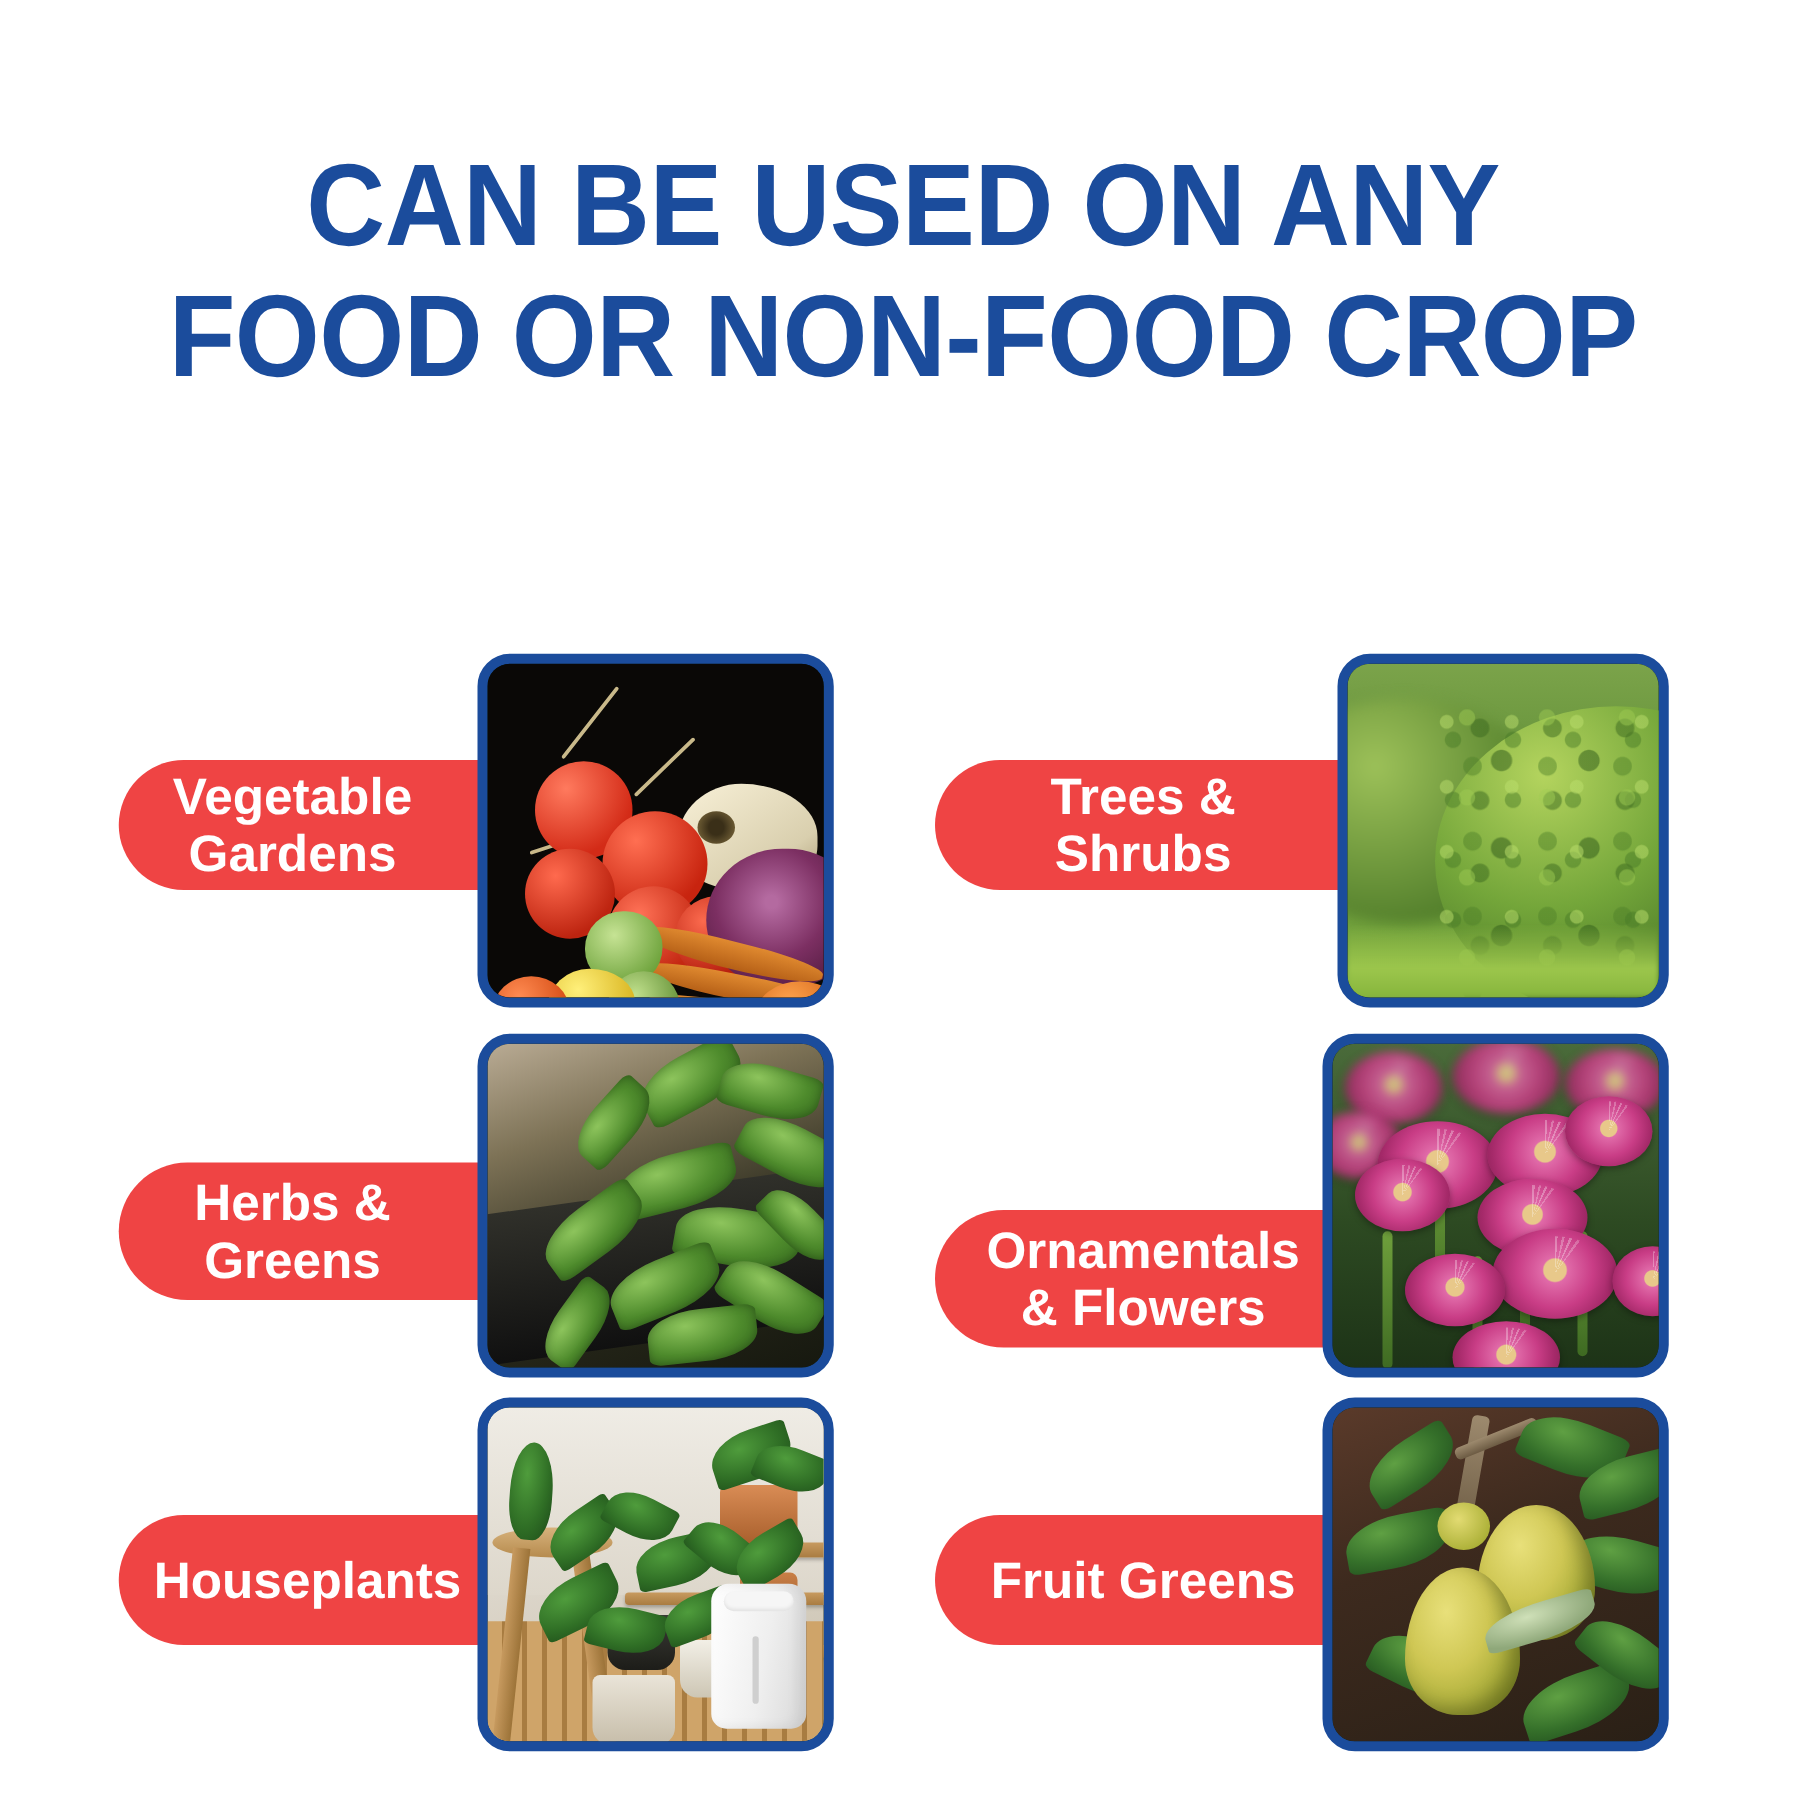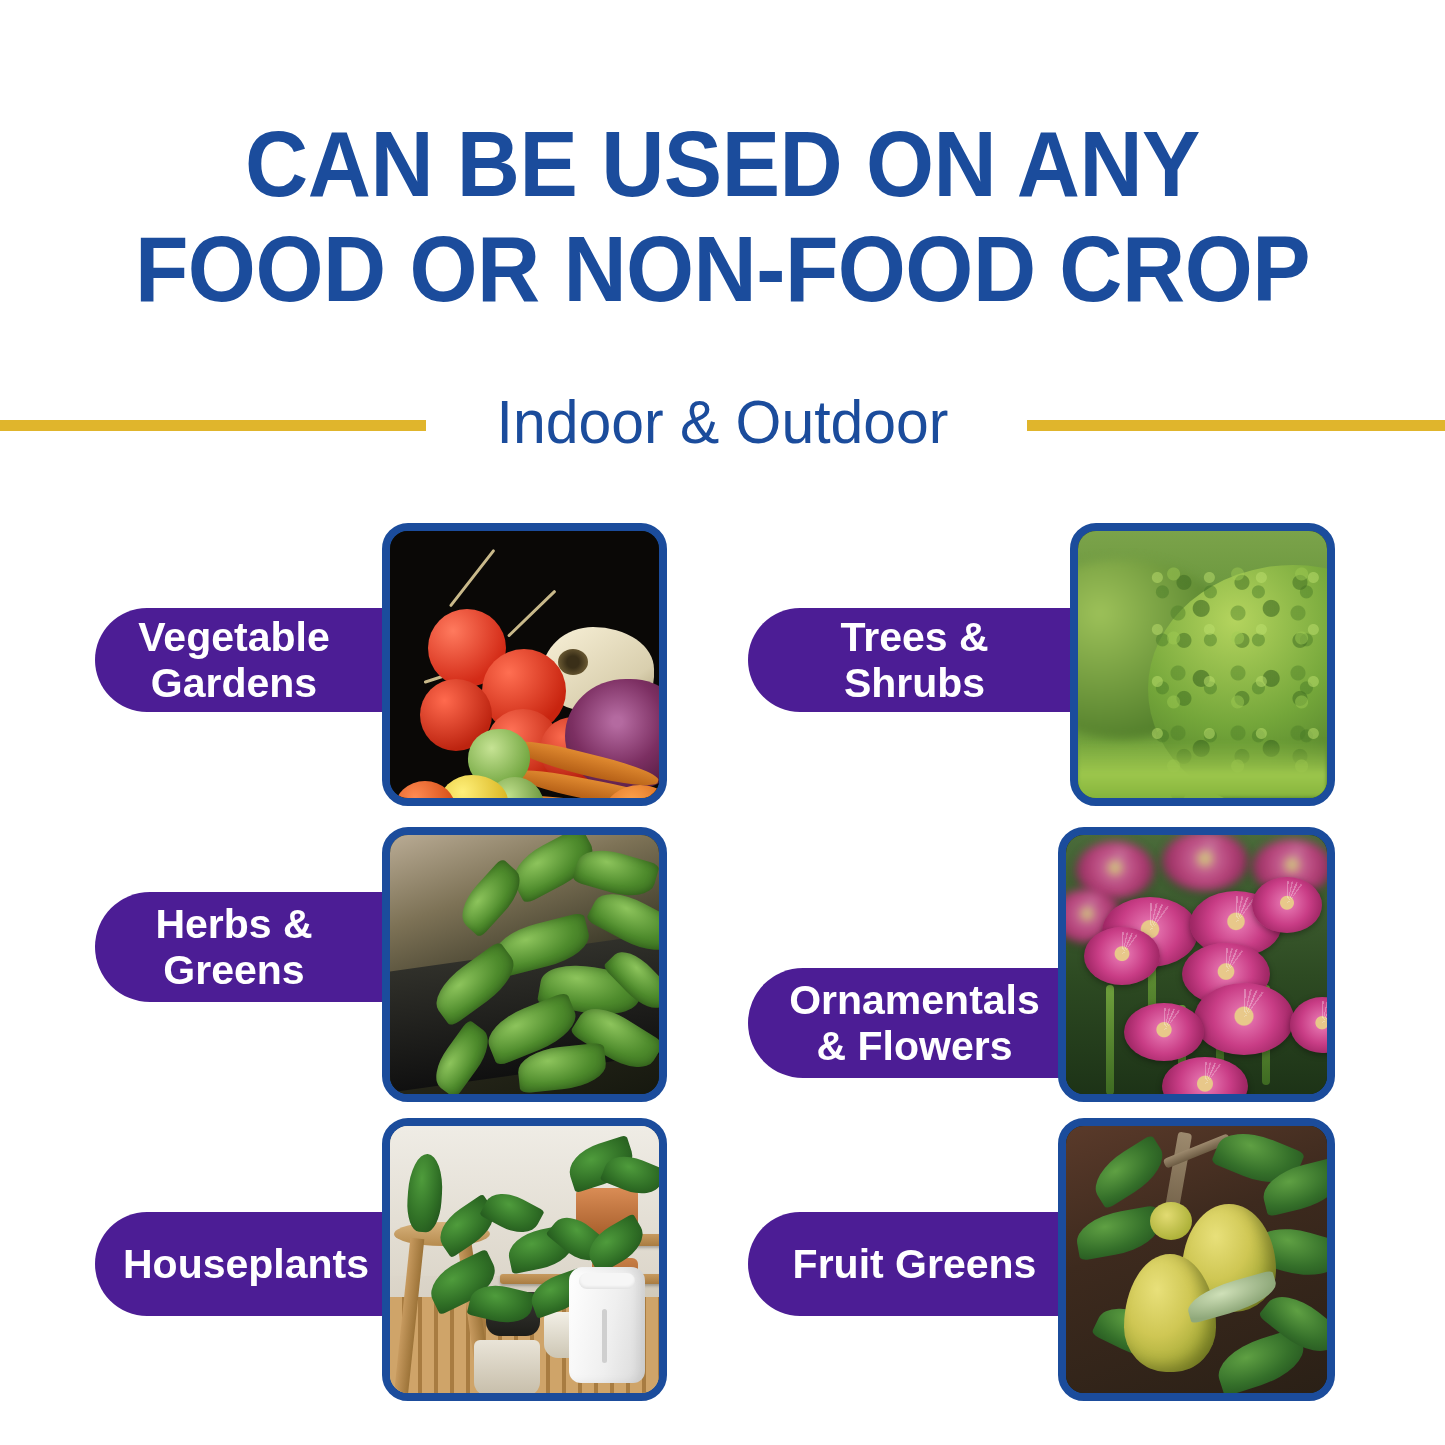--- a/index.html
+++ b/index.html
@@ -70,21 +70,21 @@
   }
 
   
   .grid { position: absolute; top: 0; left: 0; width: 1445px; height: 1445px; }
 
   .item { position: absolute; }
 
   
   .pill {
     position: absolute;
-    background: #4c1d95;
+    background: #ef4444;
     border-radius: 70px 0 0 70px;
     display: flex;
     align-items: center;
     z-index: 1;
   }
   .pill-label {
     color: #ffffff;
     font-weight: bold;
     font-size: 41px;
     line-height: 1.13;
@@ -297,25 +297,20 @@
   }
 </style>
 </head>
 <body>
 
 <div class="poster">
 
   <div class="headline">CAN BE USED ON ANY
 FOOD OR NON-FOOD CROP</div>
 
-  <div class="subtitle-row">
-    <div class="gold-rule left"></div>
-    <div class="gold-rule right"></div>
-    <div class="subtitle">Indoor &amp; Outdoor</div>
-  </div>
 
   <div class="grid">
 
     <div class="item">
       <div class="pill" style="left:95px; top:608px; width:400px; height:104px;">
         <span class="pill-label" style="padding-right:150px;">Vegetable
 Gardens</span>
       </div>
       <div class="card" style="left:382px; top:523px; width:285px; height:283px;">
         <div class="photo ph-veg">
@@ -351,21 +346,21 @@
           <div class="ball shrub-bg"></div>
           <div class="ball shrub-main">
               <div class="shrub-tex"></div>
             </div>
           <div class="shrub-grass"></div>
         </div>
       </div>
     </div>
 
     <div class="item">
-      <div class="pill" style="left:95px; top:892px; width:400px; height:110px;">
+      <div class="pill" style="left:95px; top:930px; width:400px; height:110px;">
         <span class="pill-label" style="padding-right:150px;">Herbs &amp;
 Greens</span>
       </div>
       <div class="card" style="left:382px; top:827px; width:285px; height:275px;">
         <div class="photo ph-herb">
           <div class="herb-tray"></div>
           <div class="leaf" style="left:120px; top:8px;   width:86px; height:44px; transform:rotate(-28deg);"></div>
           <div class="leaf" style="left:186px; top:18px;  width:80px; height:40px; transform:rotate(16deg);"></div>
           <div class="leaf" style="left:64px;  top:44px;  width:74px; height:38px; transform:rotate(-48deg);"></div>
           <div class="leaf" style="left:200px; top:66px;  width:88px; height:42px; transform:rotate(28deg);"></div>

